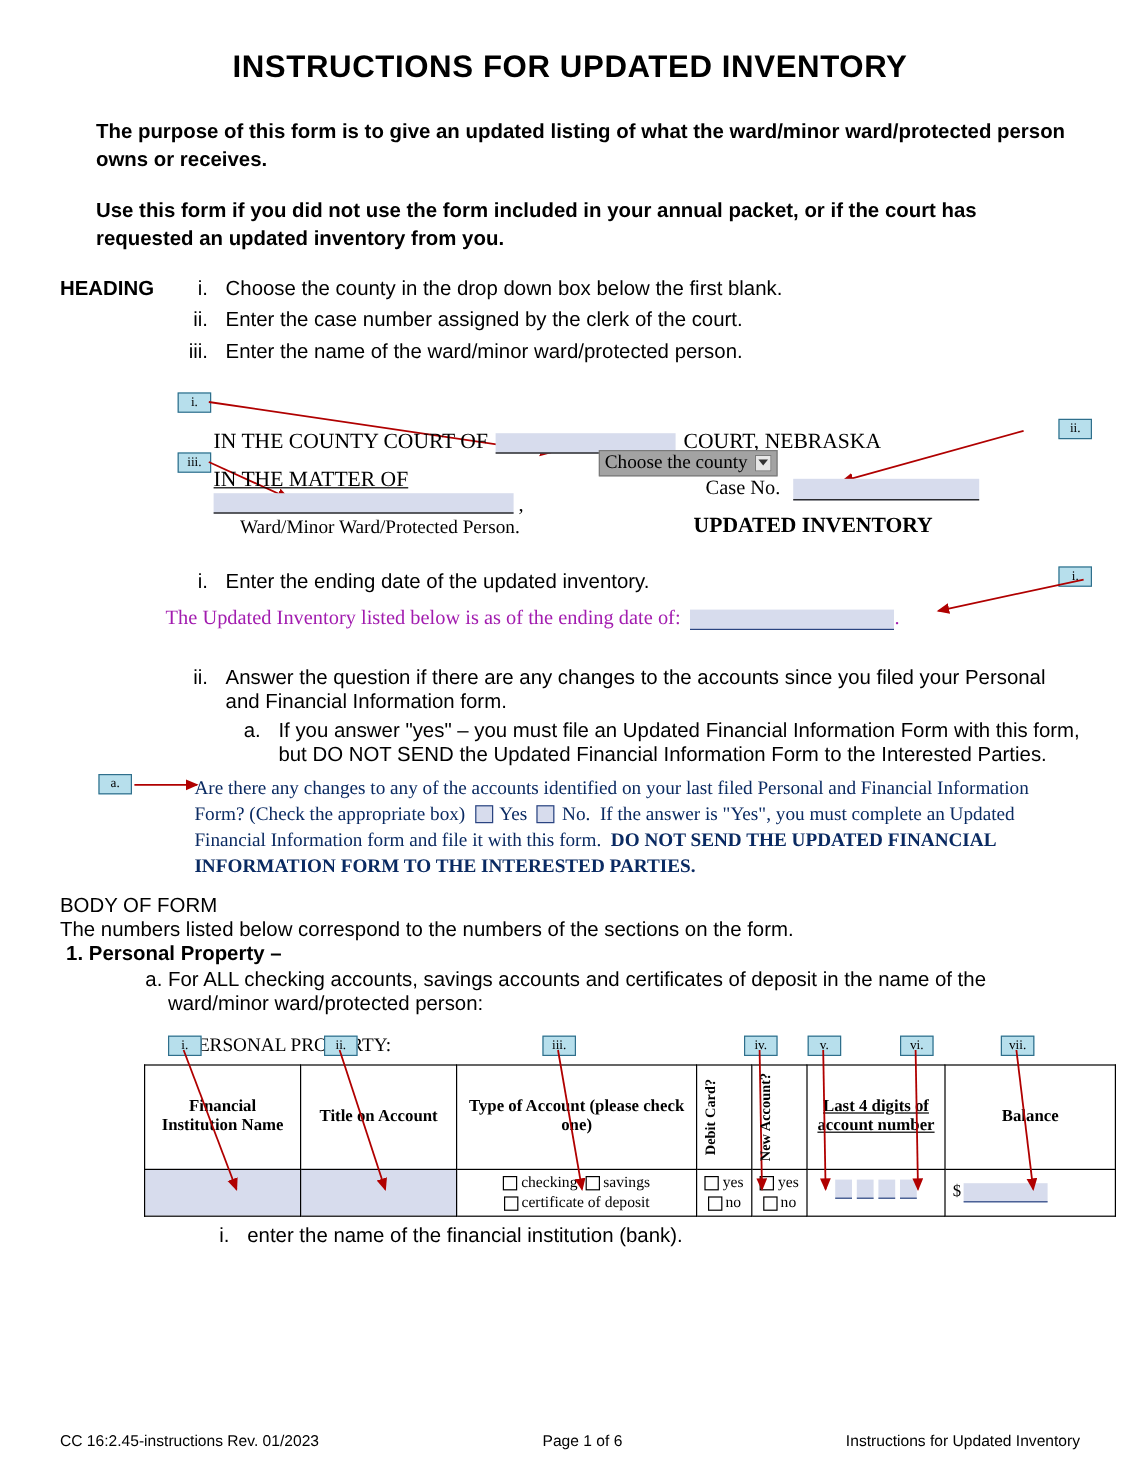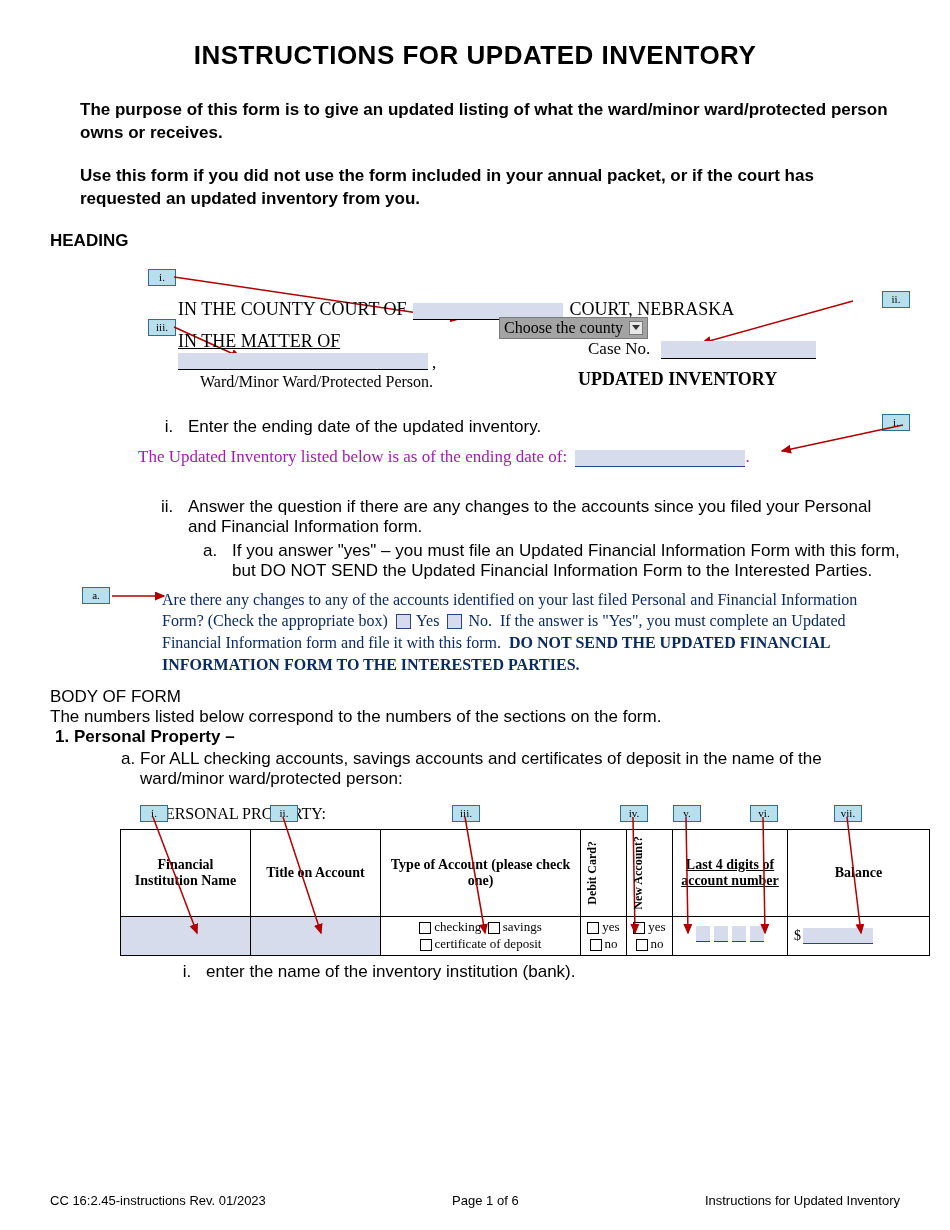--- a/index.html
+++ b/index.html
@@ -260,20 +260,25 @@
 <div class="page">
   <h1>INSTRUCTIONS FOR UPDATED INVENTORY</h1>
 
   <div class="intro">
     <p>The purpose of this form is to give an updated listing of what the ward/minor ward/protected person owns or receives.</p>
     <p>Use this form if you did not use the form included in your annual packet, or if the court has requested an updated inventory from you.</p>
   </div>
 
   <div class="section-row">
     <div class="section-label">HEADING</div>
+    <ol class="roman-list">
+      <li>Choose the county in the drop down box below the first blank.</li>
+      <li>Enter the case number assigned by the clerk of the court.</li>
+      <li>Enter the name of the ward/minor ward/protected person.</li>
+    </ol>
   </div>
 
   <div class="form-heading">
     <div class="callout" style="top:0;left:10px;">i.</div>
     <div class="callout" style="top:50px;left:10px;">iii.</div>
     <div class="callout" style="top:22px;right:-10px;">ii.</div>
 
     <svg class="arrow" style="top:8px;left:36px;" width="290" height="46">
       <defs>
           <marker id="ah1" markerWidth="8" markerHeight="8" refX="6" refY="3" orient="auto">
@@ -436,21 +441,21 @@
         <td>
           <div class="digits"><span></span><span></span><span></span><span></span></div>
         </td>
         <td style="text-align:left;padding-left:6px;">
           <span>$</span><span class="bal-blank"></span>
         </td>
       </tr>
     </tbody>
       </table>
     <ol class="roman-list" style="margin:6px 0 0 76px;font-size:17px;">
-      <li>enter the name of the inventory institution (bank).</li>
+      <li>enter the name of the financial institution (bank).</li>
     </ol>
   </div>
 
   <div class="footer">
     <span>CC 16:2.45-instructions Rev. 01/2023</span>
     <span>Page 1 of 6</span>
     <span>Instructions for Updated Inventory</span>
   </div>
 </div>
 

